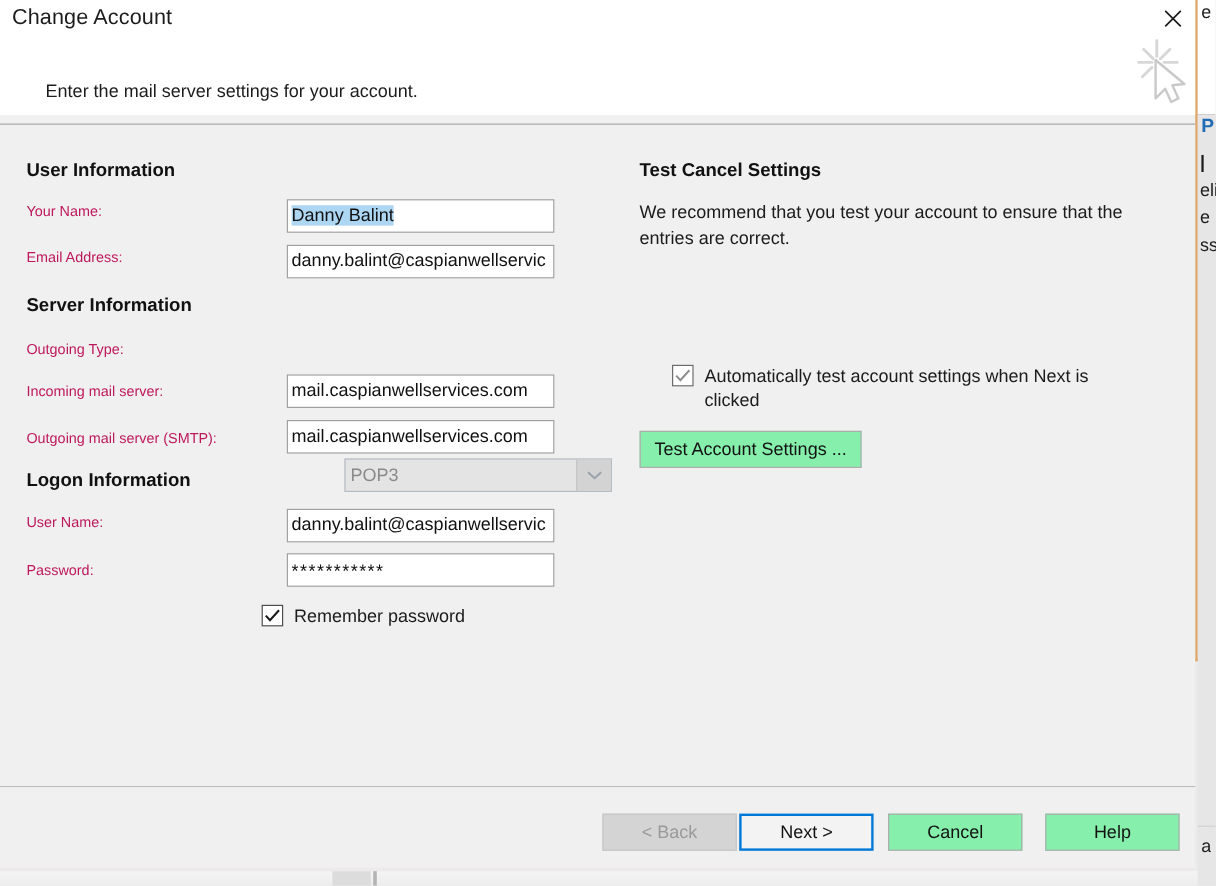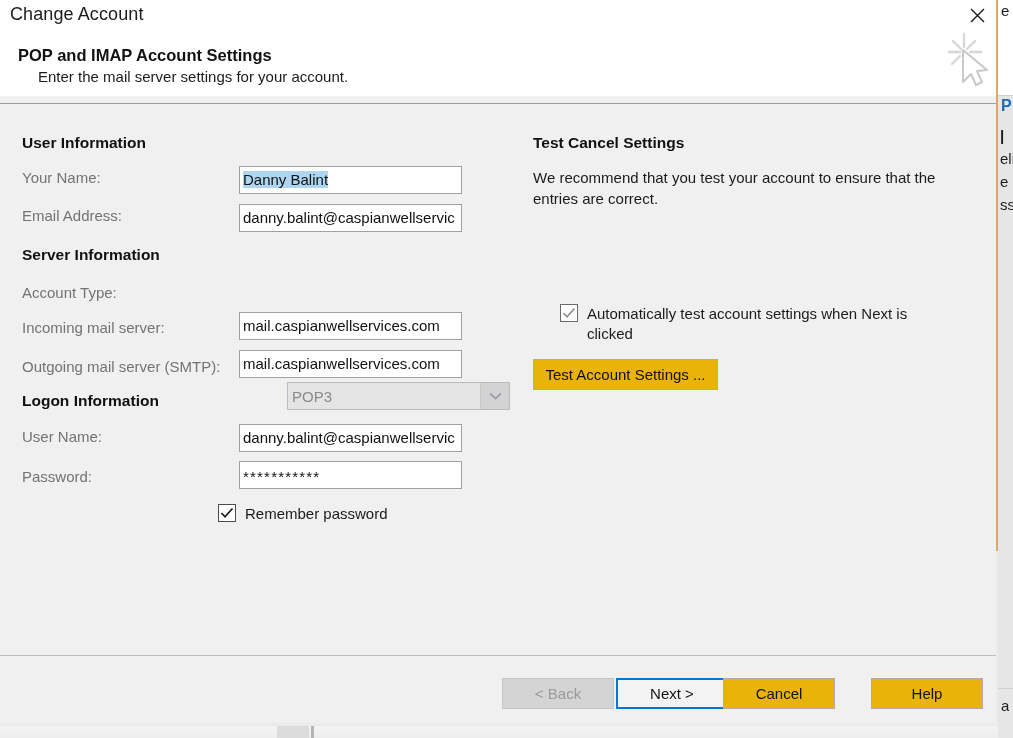--- a/index.html
+++ b/index.html
@@ -124,21 +124,21 @@
   }
 
   
   .section-title {
     position: absolute;
     font-size: 15.5px; font-weight: bold; color: #111111;
     white-space: nowrap;
   }
   .field-label {
     position: absolute;
-    font-size: 15px; color: #737373;
+    font-size: 12px; color: #be185d;
     white-space: nowrap;
   }
   .body-text {
     position: absolute;
     font-size: 15px; color: #1b1b1b;
     line-height: 21px;
   }
 
   
   .text-input {
@@ -202,21 +202,21 @@
   }
   .cb-box.light { border-color: #6b6b6b; }
   .cb-label {
     font-size: 15px; color: #1b1b1b;
     line-height: 20px;
   }
 
   
   .btn {
     position: absolute;
-    background: #eab308;
+    background: #86efac;
     border: 1px solid #adadad;
     box-sizing: border-box;
     font-family: "Liberation Sans", sans-serif;
     font-size: 15px; color: #121212;
     display: flex; align-items: center; justify-content: center;
     cursor: pointer;
     white-space: nowrap;
   }
   .btn.disabled {
     background: #d4d4d4;
@@ -227,21 +227,21 @@
   .btn.default-focus {
     border: 2px solid #0078d7;
     background: #f3f3f3;
   }
 
   #test-account-settings-button { left: 533px; top: 255px; width: 185px; height: 31px; }
   #more-settings-button        { left: 840px; top: 565px; width: 132px; height: 31px; }
 
   #back-button   { left: 502px; top: 678px; width: 112px; height: 31px; }
   #next-button   { left: 616px; top: 678px; width: 112px; height: 31px; }
-  #cancel-button { left: 723px; top: 678px; width: 112px; height: 31px; }
+  #cancel-button { left: 740px; top: 678px; width: 112px; height: 31px; }
   #help-button   { left: 871px; top: 678px; width: 112px; height: 31px; }
 </style>
 </head>
 <body>
 
 <div id="bg-layer">
   <div id="bg-white-top"></div>
   <div id="bg-rule-top"></div>
   <div id="bg-right-panel"></div>
   <div id="bg-rule-bottom"></div>
@@ -263,21 +263,20 @@
 
   <div id="titlebar">
     <div id="dialog-title">Change Account</div>
 
     <div id="close-button">
       <svg width="17" height="17" viewBox="0 0 17 17" aria-hidden="true">
         <path d="M2 2 L15 15 M15 2 L2 15" stroke="#1a1a1a" stroke-width="1.4" fill="none"></path>
       </svg>
     </div>
 
-    <div id="page-heading">POP and IMAP Account Settings</div>
     <div id="page-subheading">Enter the mail server settings for your account.</div>
 
     <svg id="busy-cursor" viewBox="0 0 52 60" aria-hidden="true">
       <g stroke="#d7d7d7" stroke-width="2.4" stroke-linecap="round" fill="none">
         <line x1="20" y1="6" x2="20" y2="19"></line>
         <line x1="20" y1="31" x2="20" y2="42"></line>
         <line x1="5" y1="24" x2="16" y2="24"></line>
         <line x1="26" y1="24" x2="37" y2="24"></line>
         <line x1="9" y1="13" x2="17" y2="21"></line>
         <line x1="24" y1="28" x2="32" y2="36"></line>
@@ -295,21 +294,21 @@
     <div class="section-title" style="left:22px; top:30px;">User Information</div>
 
     <div class="field-label" style="left:22px; top:65px;">Your Name:</div>
     <div class="text-input" style="top:62px;"><span class="sel">Danny Balint</span></div>
 
     <div class="field-label" style="left:22px; top:103px;">Email Address:</div>
     <div class="text-input" style="top:100px;">danny.balint@caspianwellservic</div>
 
     <div class="section-title" style="left:22px; top:142px;">Server Information</div>
 
-    <div class="field-label" style="left:22px; top:180px;">Account Type:</div>
+    <div class="field-label" style="left:22px; top:180px;">Outgoing Type:</div>
     <div id="account-type-combo">
       <span id="account-type-value">POP3</span>
       <span id="account-type-arrow">
         <svg width="13" height="8" viewBox="0 0 13 8" aria-hidden="true">
           <path d="M1 1.5 L6.5 6.5 L12 1.5" stroke="#9aa2ab" stroke-width="1.7" fill="none"></path>
         </svg>
       </span>
     </div>
 
     <div class="field-label" style="left:22px; top:215px;">Incoming mail server:</div>

